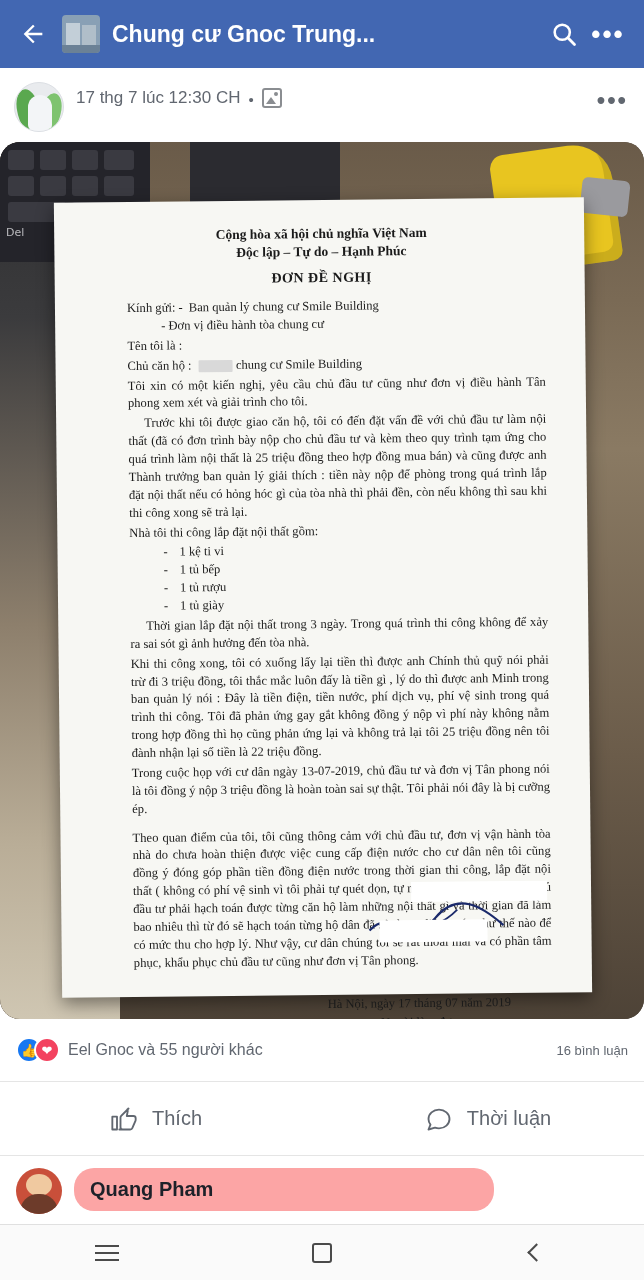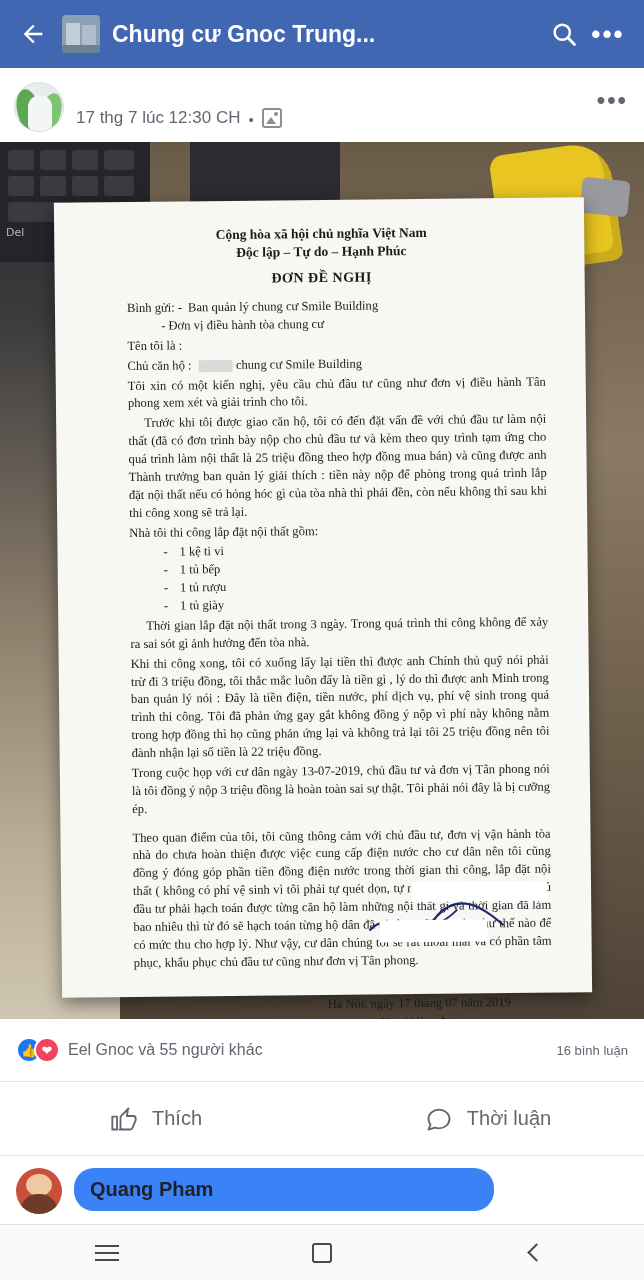--- a/index.html
+++ b/index.html
@@ -102,21 +102,21 @@
   .redact {
     display: inline-block;
     height: 15px;
     background: #d6d9de;
     vertical-align: middle;
     margin-left: 4px;
     border-radius: 1px;
   }
   .time-row {
     display: flex; align-items: flex-end; gap: 8px;
-    margin-top: 24px; color: #616770; font-size: 17px;
+    margin-top: 4px; color: #616770; font-size: 17px;
   }
   .sep-dot { font-size: 15px; color: #616770; }
   .privacy-icon {
     width: 20px; height: 20px;
     border: 2px solid #8a8d91; border-radius: 3px;
     position: relative;
   }
   .privacy-icon::before {
     content: ""; position: absolute; left: 2px; bottom: 2px;
     width: 0; height: 0;
@@ -133,20 +133,21 @@
   }
 
   
   .photo {
     position: relative;
     width: 644px;
     height: 877px;
     background: #4a4035;
     overflow: hidden;
     flex: 0 0 auto;
+    border-radius: 20px;
   }
   .desk {
     position: absolute; inset: 0;
     background:
       linear-gradient(180deg, #6a5b49 0%, #7a6a55 18%, #8a7a63 35%, #6b5c4a 70%, #4e4337 100%);
   }
   .desk-left {
     position: absolute; left: 0; top: 0; width: 120px; height: 100%;
     background: linear-gradient(180deg,#2d2d2f 0%, #3b3b3d 20%, #8d7f6c 55%, #b9ad97 80%, #cfc6b2 100%);
   }
@@ -273,21 +274,21 @@
   }
   .c-avatar::before{
     content:""; position:absolute; left:10px; top:6px; width:26px; height:22px;
     background:#f0c9a0; border-radius:50%;
   }
   .c-avatar::after{
     content:""; position:absolute; left:4px; bottom:0; width:38px; height:20px;
     background:#6d3b2a; border-radius:18px 18px 0 0;
   }
   .c-bubble {
-    background: #3b82f6; border-radius: 20px;
+    background: #fca5a5; border-radius: 20px;
     padding: 10px 16px; min-width: 420px;
   }
   .c-name { font-size: 20px; font-weight: bold; color: #1d2129; }
 
   
   .navbar {
     position: absolute; left: 0; bottom: 0;
     width: 644px; height: 56px;
     background: #fafafa;
     border-top: 1px solid #e0e0e0;
@@ -359,21 +360,21 @@
     <div class="stapler"></div>
 
     <div class="paper">
       <div class="doc-head">
         <div class="l1">Cộng hòa xã hội chủ nghĩa Việt Nam</div>
         <div class="l2">Độc lập – Tự do – Hạnh Phúc</div>
         <div class="l3">ĐƠN ĐỀ NGHỊ</div>
       </div>
       <div class="doc-body">
         <div class="kg">
-          <span style="padding-left:28px">Bình gửi: -</span>
+          <span style="padding-left:28px">Kính gửi: -</span>
           <span>Ban quản lý chung cư Smile Building</span>
         </div>
         <p style="padding-left:62px">-   Đơn vị điều hành tòa chung cư</p>
         <p style="padding-left:28px">Tên tôi là :</p>
         <p style="padding-left:28px">
           <span>Chủ căn hộ :</span>
           <span class="redact" style="width:34px;height:12px;background:#d9d9d9"></span>
           <span>chung cư Smile Building</span>
         </p>
         <p style="padding-left:28px">Tôi xin có một kiến nghị, yêu cầu chủ đầu tư cũng như đơn vị điều hành Tân phong xem xét và giải trình cho tôi.</p>

